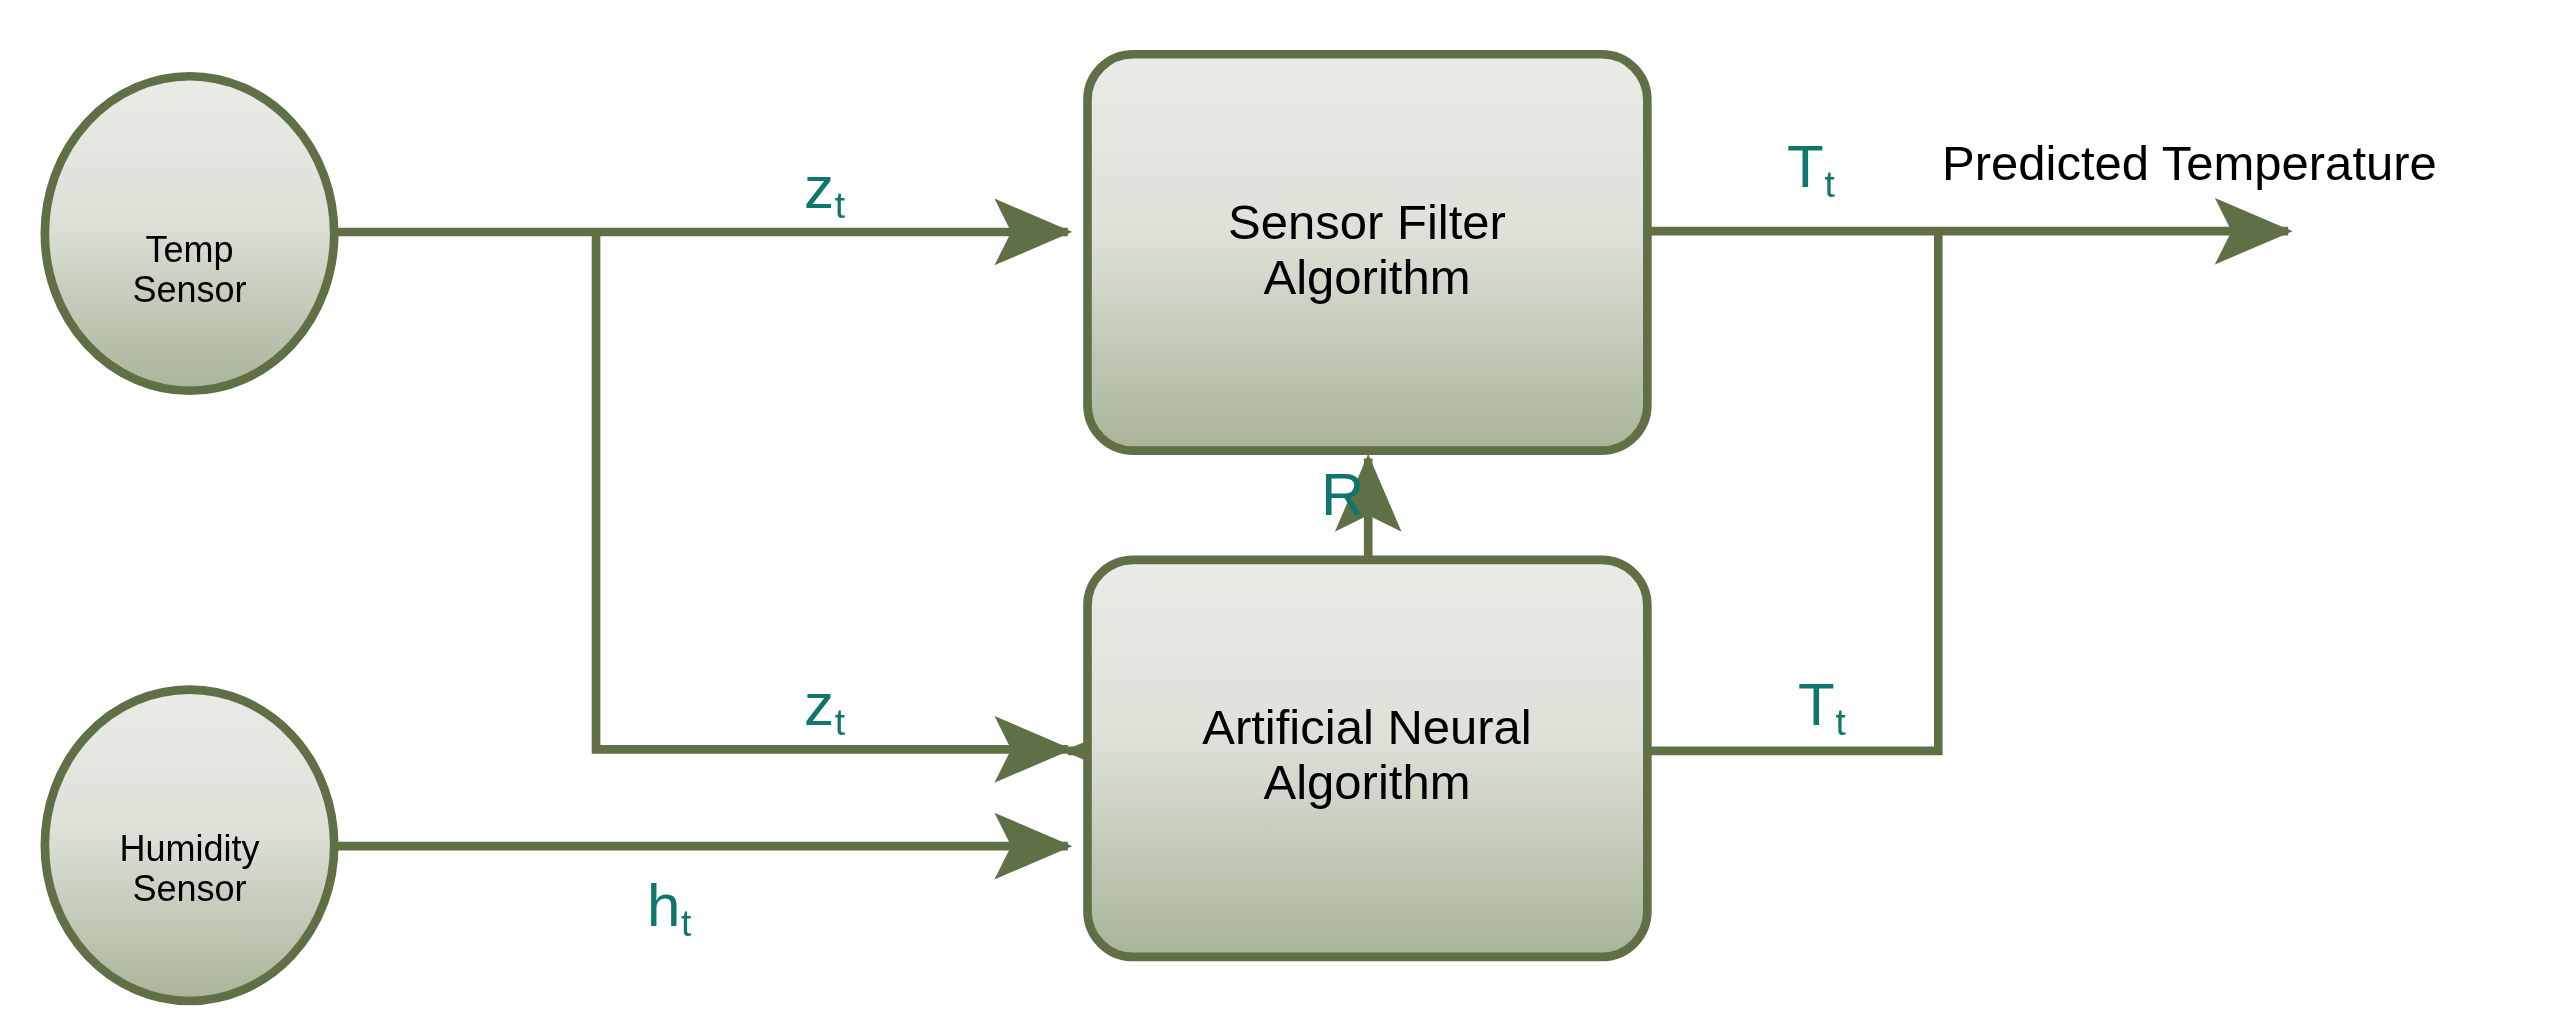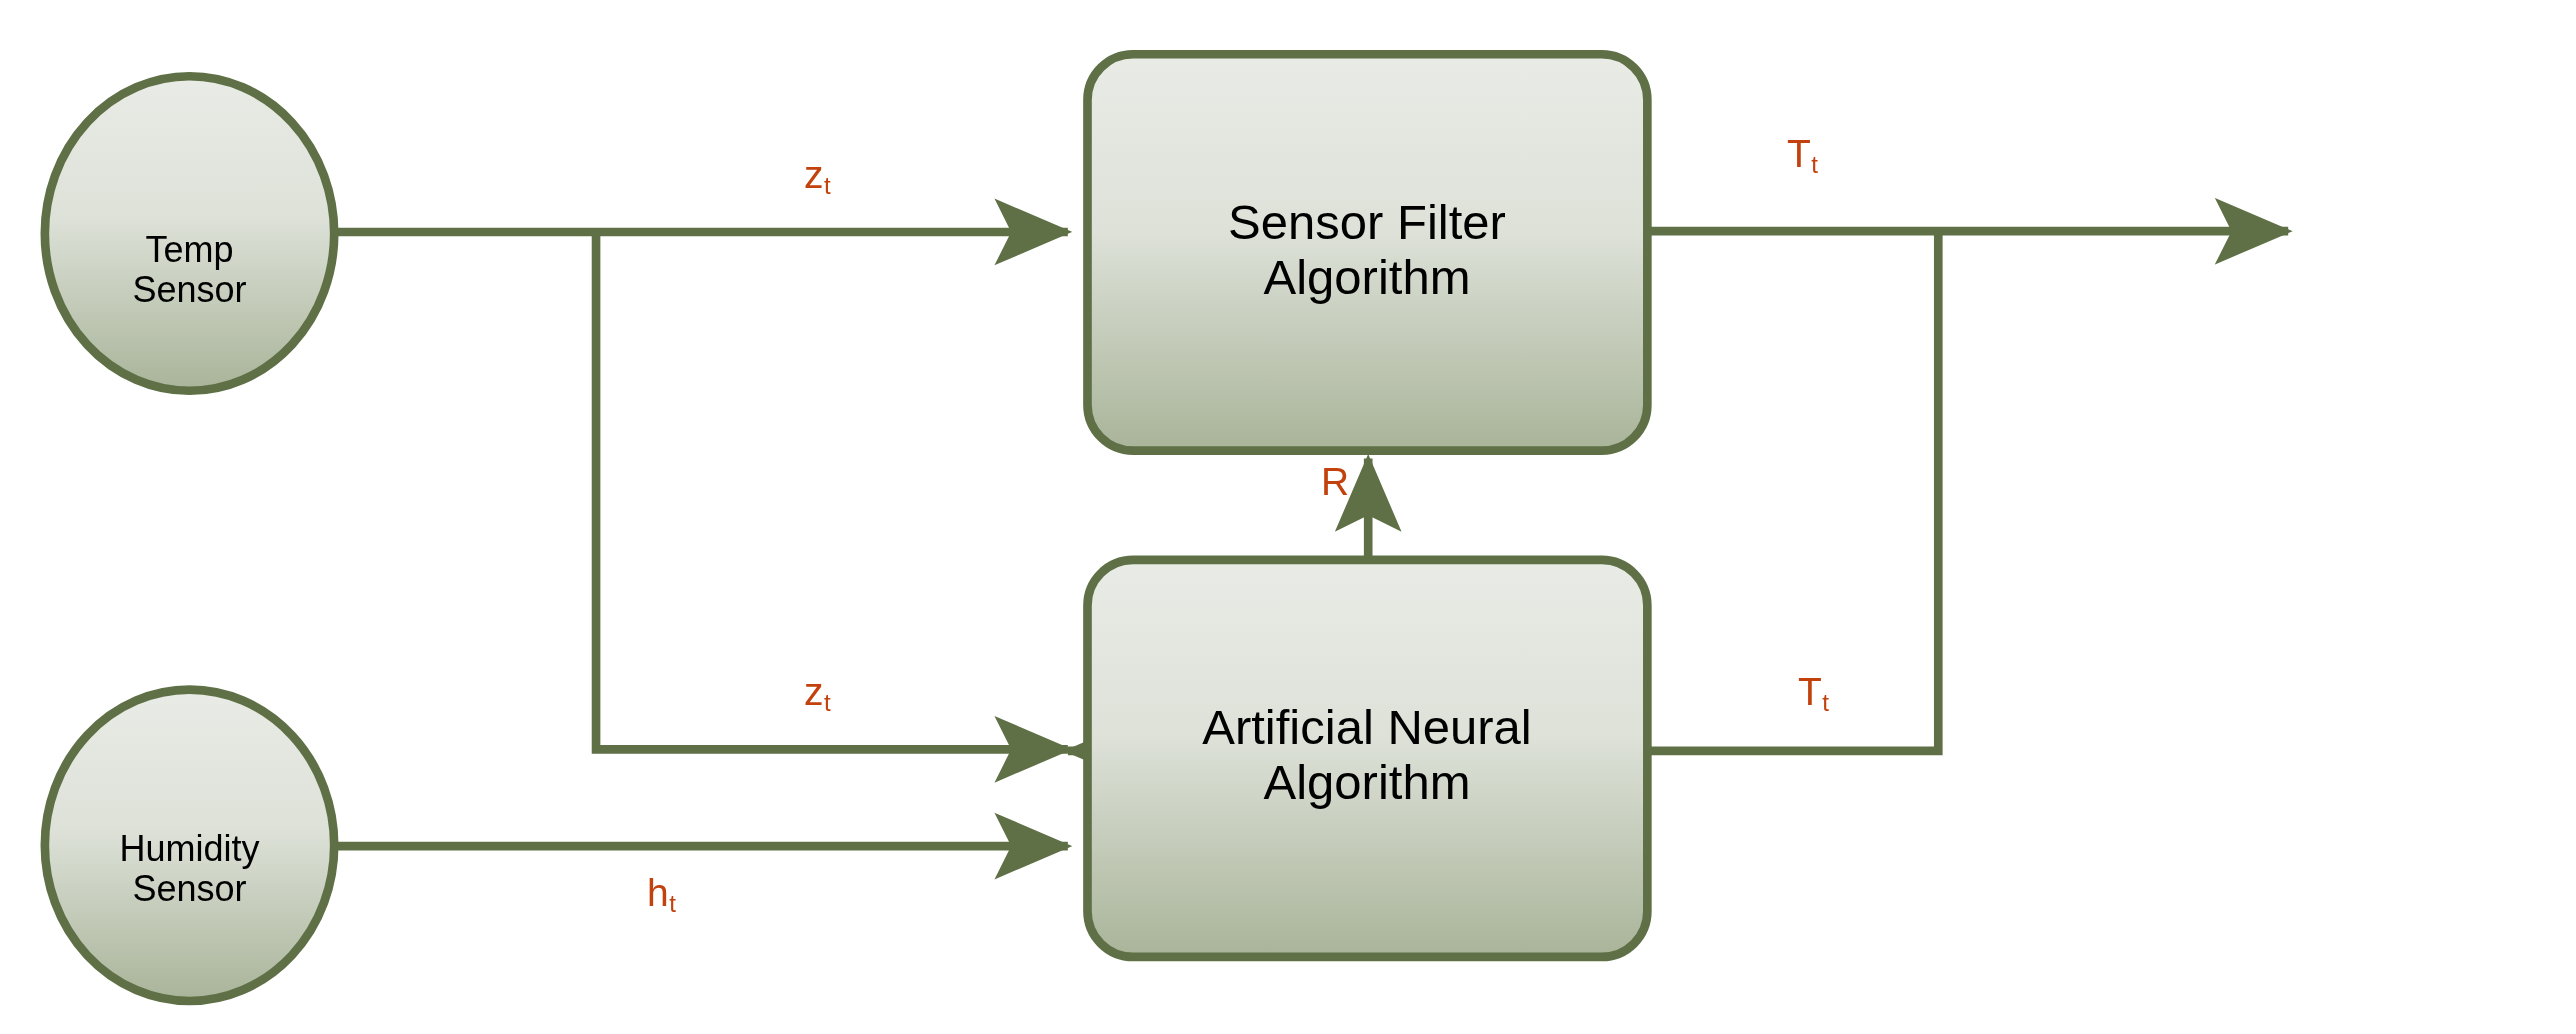--- a/index.html
+++ b/index.html
@@ -35,22 +35,22 @@
   }
   .sensor-label {
     font-size: 36px;
     margin-top: 37px;
   }
   .box-label {
     font-size: 49px;
   }
   .edge-label {
     position: absolute;
-    color: #c2410c;
-    font-size: 39px;
+    color: #0f766e;
+    font-size: 60px;
     white-space: nowrap;
   }
   .edge-label sub {
     font-size: 0.62em;
     vertical-align: baseline;
     position: relative;
     top: 0.26em;
     left: 0.02em;
   }
   .out-label {
@@ -133,15 +133,16 @@
   <div class="edge-label" style="left:804px; top:670px;"><span>z</span><sub>t</sub></div>
 
   <div class="edge-label" style="left:647px; top:871px;"><span>h</span><sub>t</sub></div>
 
   <div class="edge-label" style="left:1321px; top:460px;"><span>R</span><sub></sub></div>
 
   <div class="edge-label" style="left:1787px; top:132px;"><span>T</span><sub>t</sub></div>
 
   <div class="edge-label" style="left:1798px; top:670px;"><span>T</span><sub>t</sub></div>
 
+  <div class="out-label" style="left:1942px; top:135px;">Predicted Temperature</div>
 
 </div>
 
 
 </body></html>

